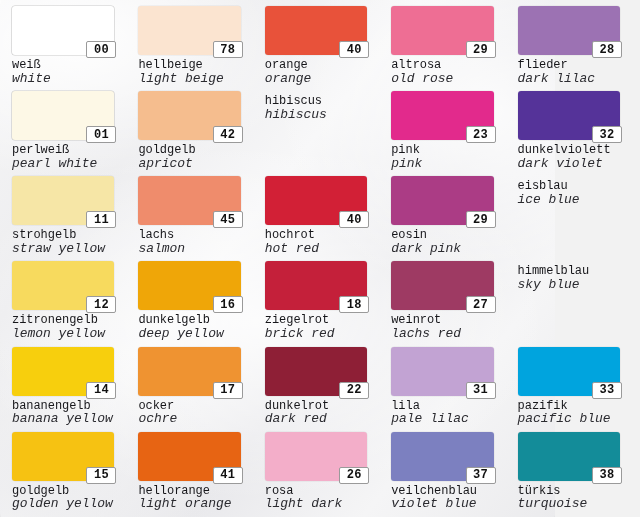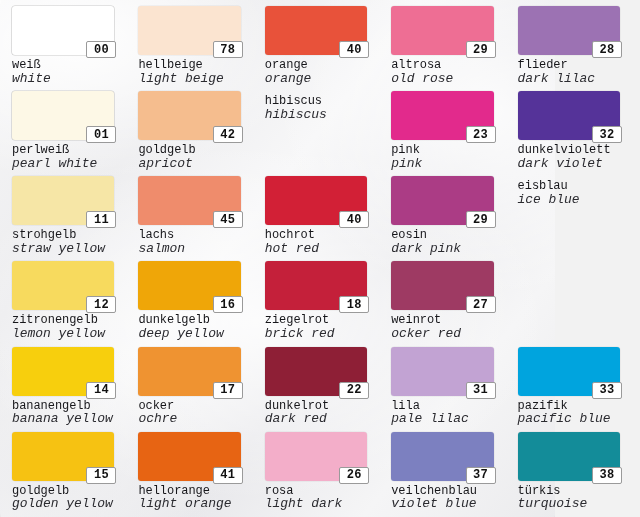--- a/index.html
+++ b/index.html
@@ -301,24 +301,28 @@
           <div class="name-en">brick red</div>
         </div>
       </div>
       <div class="cell">
         <div class="swatch-wrap">
           <div class="swatch" style="background: rgb(158, 58, 99);"></div>
           <div class="badge">27</div>
         </div>
         <div class="names">
           <div class="name-de">weinrot</div>
-          <div class="name-en">ocker red</div>
-        </div>
-      </div>
-      <div class="cell">
+          <div class="name-en">lachs red</div>
+        </div>
+      </div>
+      <div class="cell">
+        <div class="names">
+          <div class="name-de">himmelblau</div>
+          <div class="name-en">sky blue</div>
+        </div>
       </div>
       <div class="cell">
         <div class="swatch-wrap">
           <div class="swatch" style="background: rgb(247, 207, 13);"></div>
           <div class="badge">14</div>
         </div>
         <div class="names">
           <div class="name-de">bananengelb</div>
           <div class="name-en">banana yellow</div>
         </div>

